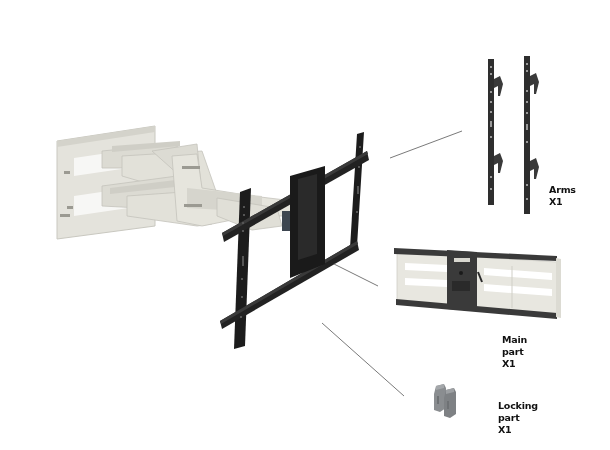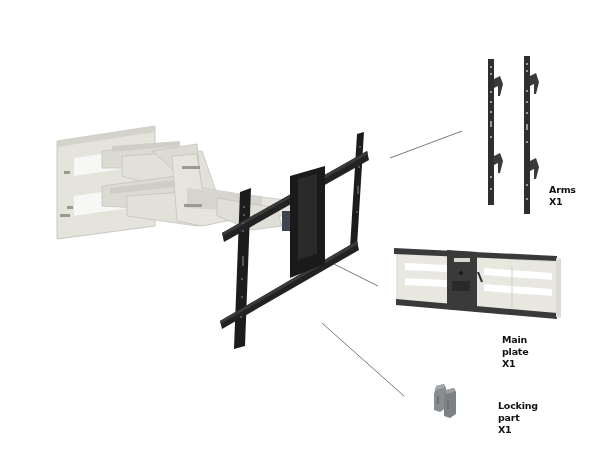--- a/index.html
+++ b/index.html
@@ -154,21 +154,21 @@
     </g>
   </svg>
 
   
   <div class="label" style="left:537px; top:168px;">
     <span>Arms</span>
     <span>X1</span>
   </div>
 
   <div class="label" style="left:490px; top:318px;">
-    <span>Main plate</span>
+    <span>Main part</span>
     <span>X1</span>
   </div>
 
   <div class="label" style="left:486px; top:384px;">
     <span>Locking part</span>
     <span>X1</span>
   </div>
 
 </div>
 

